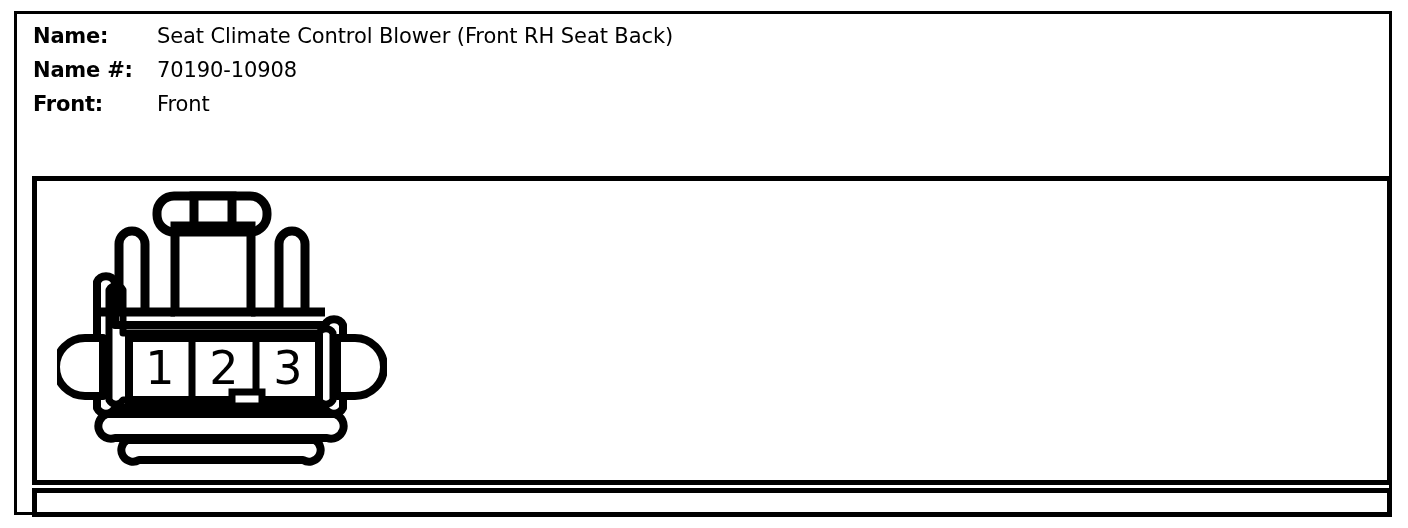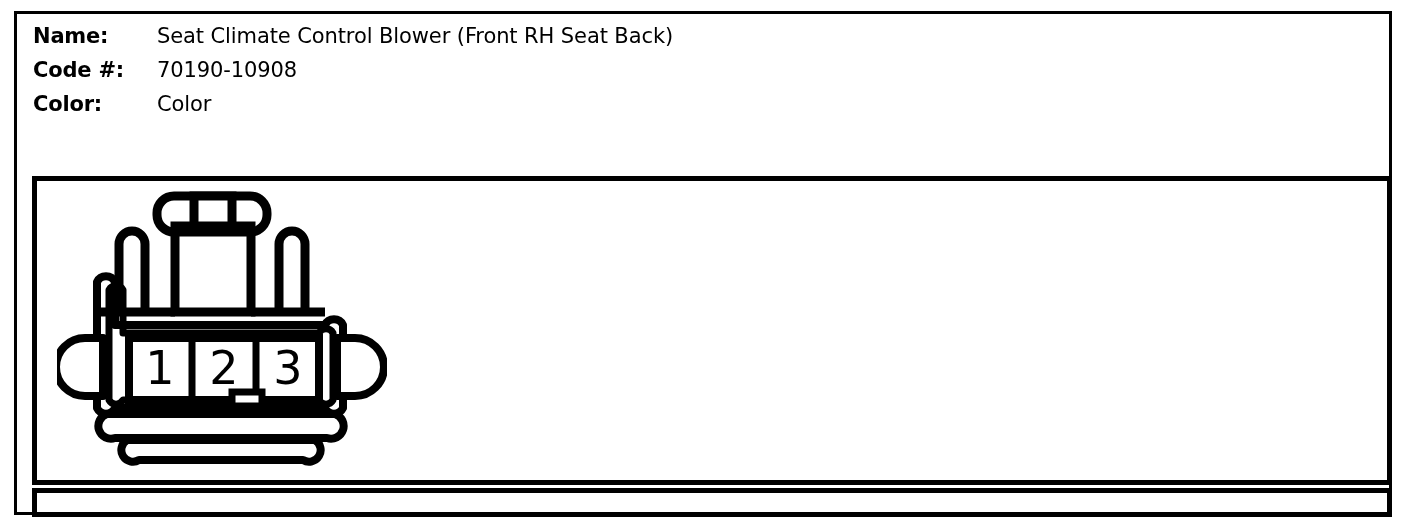--- a/index.html
+++ b/index.html
@@ -108,25 +108,25 @@
   <div class="outer-frame"></div>
 
   <div class="spec-block">
 
     <div class="spec-row">
       <span class="spec-label">Name:</span><span class="spec-value">Seat Climate Control Blower (Front RH Seat Back)</span>
     </div>
 
 
     <div class="spec-row">
-      <span class="spec-label">Code #:</span><span class="spec-value">70190-10908</span>
+      <span class="spec-label">Name #:</span><span class="spec-value">70190-10908</span>
     </div>
 
     <div class="spec-row">
-      <span class="spec-label">Color:</span><span class="spec-value">Color</span>
+      <span class="spec-label">Front:</span><span class="spec-value">Front</span>
     </div>
 
   </div>
 
   <div class="diagram-panel">
 
     <div class="connector-art">
       <svg width="330" height="295" viewBox="0 0 330 295">
 
         <g>

